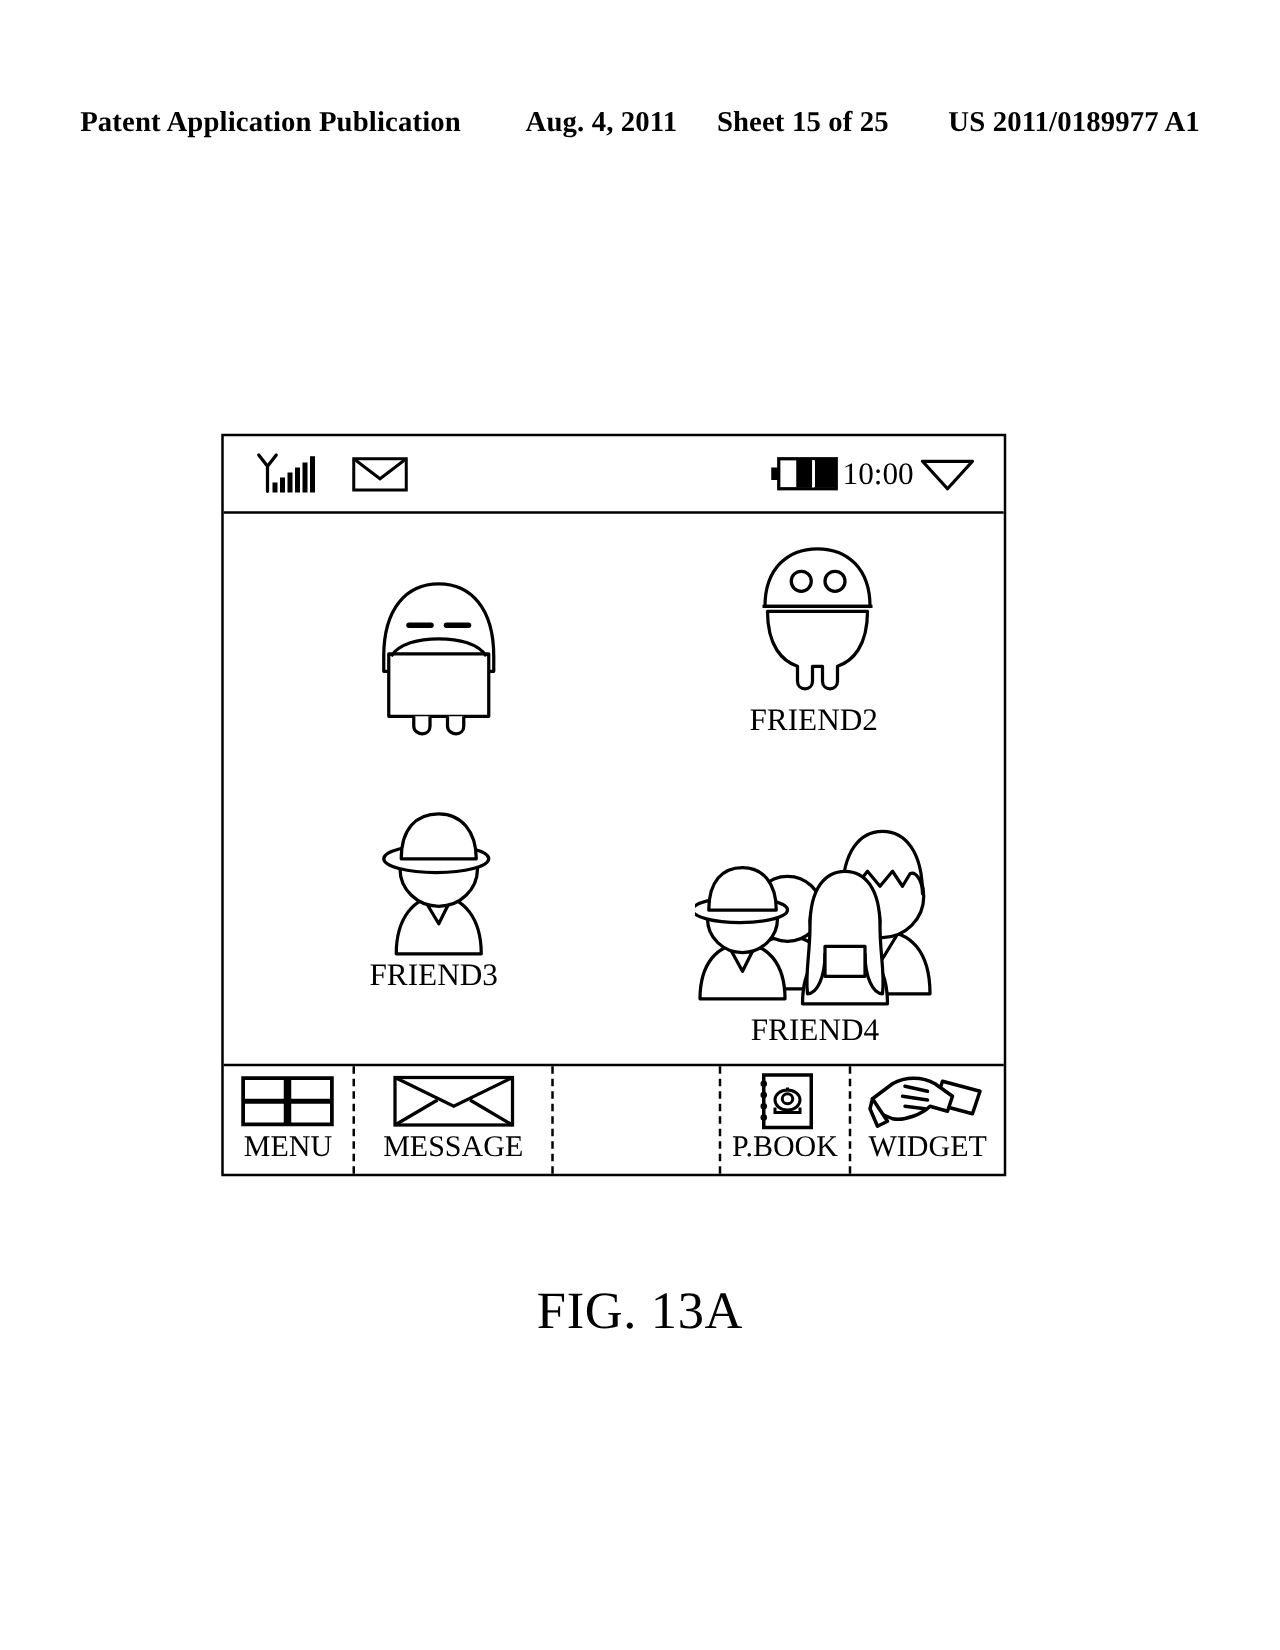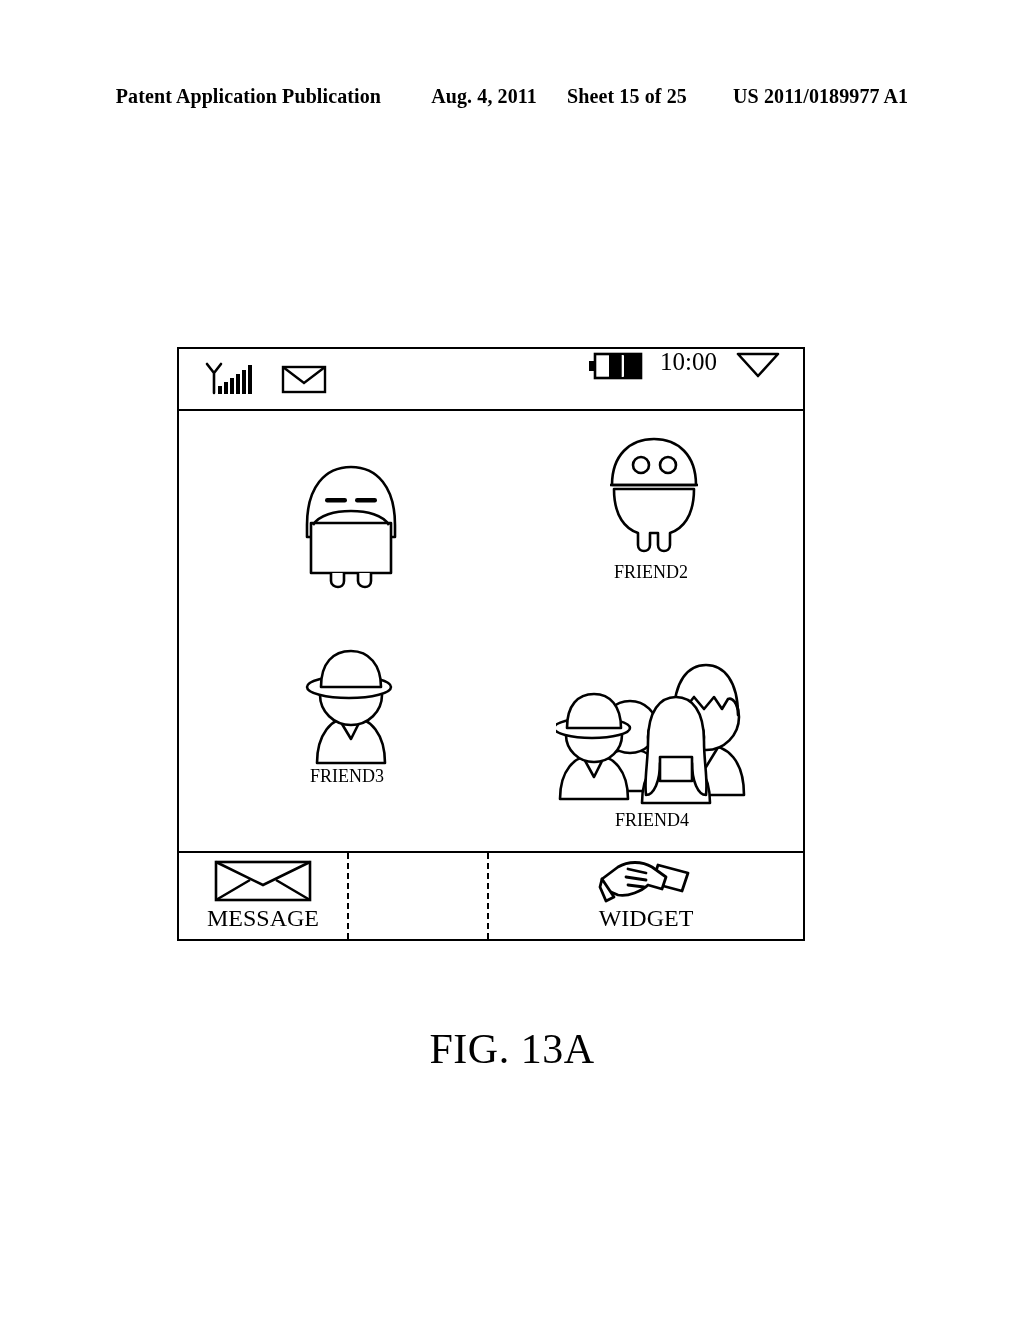--- a/index.html
+++ b/index.html
@@ -18,21 +18,21 @@
 
   
   .page-header {
     position: absolute;
     top: 85px;
     left: 0;
     width: 1024px;
     text-align: center;
     font-family: "Liberation Serif", "DejaVu Serif", serif;
     font-weight: bold;
-    font-size: 20px;
+    font-size: 23px;
     letter-spacing: 0.1px;
     white-space: nowrap;
   }
   .page-header .seg { display: inline-block; }
   .gap-lg { display: inline-block; width: 36px; }
   .gap-md { display: inline-block; width: 20px; }
   .gap-xl { display: inline-block; width: 40px; }
 
   
   .phone {
@@ -61,21 +61,21 @@
     display: flex;
     align-items: center;
     gap: 26px;
   }
   .sb-right {
     position: absolute;
     right: 22px;
     top: 0;
     height: 100%;
     display: flex;
-    gap: 14px;
+    align-items: center;
   }
   .clock {
     font-family: "Liberation Serif", "DejaVu Serif", serif;
     font-size: 25px;
     line-height: 1;
     padding: 0 4px 0 2px;
   }
 
   
   .canvas {
@@ -86,21 +86,21 @@
     position: absolute;
     text-align: center;
   }
   .friend .art {
     display: flex;
     justify-content: center;
     align-items: flex-end;
   }
   .friend .caption {
     font-family: "Liberation Serif", "DejaVu Serif", serif;
-    font-size: 18px;
+    font-size: 25px;
     line-height: 1.08;
     white-space: nowrap;
   }
 
   #friend1 { left: 22px;  top: 48px;  width: 300px; }
   #friend1 .caption { margin-top: 12px; text-align: center; padding-right: 6px;}
 
   #friend2 { left: 330px; top: 22px;  width: 290px; }
   #friend2 .caption { margin-top: 8px; text-align: center; padding-right: 6px;}
 
@@ -325,37 +325,70 @@
           </g>
         </svg>
       </div>
       <div class="caption">FRIEND4</div>
     </div>
 
   </div>
 
   <div class="toolbar">
 
+    <div class="tb-cell c-menu">
+      <div class="tb-icon">
+        <svg width="78" height="44" viewBox="0 0 78 44">
+          <rect x="2" y="2" width="74" height="40" fill="#000"></rect>
+          <rect x="5" y="5" width="31" height="15" fill="#fff"></rect>
+          <rect x="42" y="5" width="31" height="15" fill="#fff"></rect>
+          <rect x="5" y="24" width="31" height="15" fill="#fff"></rect>
+          <rect x="42" y="24" width="31" height="15" fill="#fff"></rect>
+        </svg>
+      </div>
+      <div class="tb-label">MENU</div>
+    </div>
 
     <div class="tb-cell c-message">
       <div class="tb-icon">
         <svg width="98" height="46" viewBox="0 0 98 46">
           <rect x="2" y="4" width="94" height="38" fill="#fff" stroke="#000" stroke-width="2.6"></rect>
           <path d="M2,4 L49,27 L96,4" fill="none" stroke="#000" stroke-width="2.6"></path>
           <path d="M2,42 L36,22 M96,42 L62,22" fill="none" stroke="#000" stroke-width="2.6"></path>
         </svg>
       </div>
       <div class="tb-label">MESSAGE</div>
     </div>
 
     <div class="tb-cell c-empty">
       <div class="tb-icon"></div>
       <div class="tb-label"></div>
     </div>
 
+    <div class="tb-cell c-pbook">
+      <div class="tb-icon">
+        <svg width="50" height="46" viewBox="0 0 50 46">
+          <rect x="8" y="2" width="38" height="42" fill="#fff" stroke="#000" stroke-width="2.8"></rect>
+          <g fill="#000">
+            <circle cx="8" cy="9" r="2.6"></circle>
+            <circle cx="8" cy="18" r="2.6"></circle>
+            <circle cx="8" cy="27" r="2.6"></circle>
+            <circle cx="8" cy="36" r="2.6"></circle>
+          </g>
+
+          <g fill="none" stroke="#000" stroke-width="2.4">
+            <ellipse cx="27" cy="22" rx="10" ry="8"></ellipse>
+            <ellipse cx="27" cy="21" rx="4.2" ry="4"></ellipse>
+            <path d="M17,28 L17,32 L37,32 L37,28"></path>
+            <path d="M27,12 L27,15"></path>
+          </g>
+        </svg>
+      </div>
+      <div class="tb-label">P.BOOK</div>
+    </div>
 
     <div class="tb-cell c-widget">
       <div class="tb-icon">
         <svg width="96" height="48" viewBox="0 0 96 48">
           <g fill="#fff" stroke="#000" stroke-width="2.8" stroke-linejoin="round" stroke-linecap="round">
 
             <path d="M60,8 L90,16 L84,34 L54,26 Z"></path>
 
             <path d="M4,22 L20,10 C30,4 44,4 54,10 L68,20 L64,32 L50,28
                      C44,34 30,40 20,38 L6,32 Z"></path>

